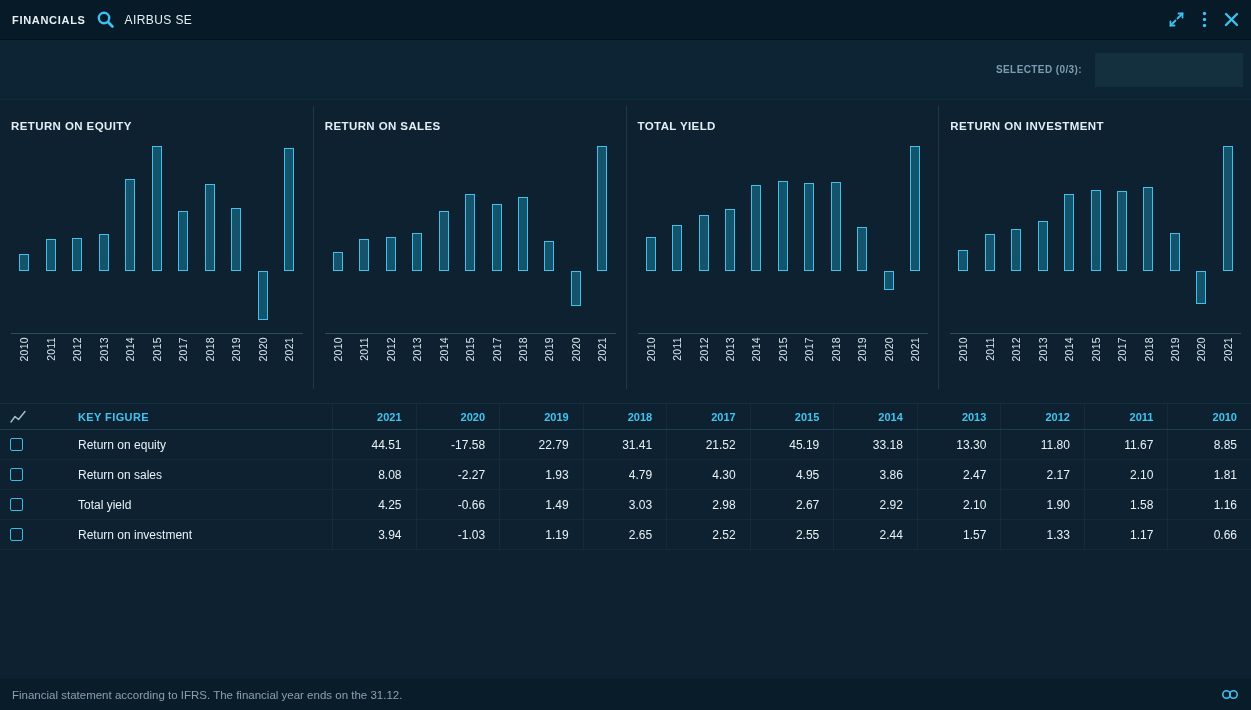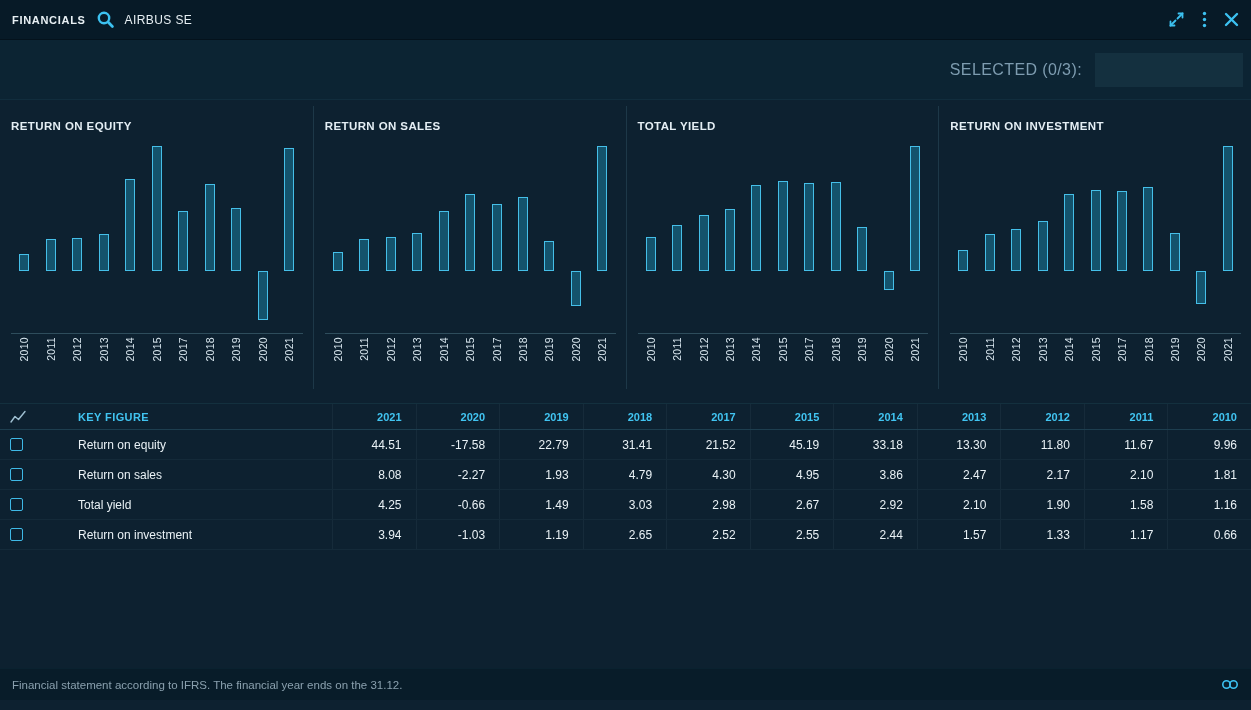--- a/index.html
+++ b/index.html
@@ -21,21 +21,21 @@
     margin-left:18px; height:23px; border:1px solid #2a8cb5; display:flex;
     align-items:center; gap:28px; padding:0 10px; color:#41c4f1;
     font-size:11px; font-weight:bold; letter-spacing:.4px; cursor:pointer; background:transparent;
   }
   .top-actions { margin-left:auto; display:flex; gap:17px; align-items:center; }
   
   .selection-bar {
     height:60px; background:#0c2433; display:flex; align-items:center;
     justify-content:flex-end; padding-right:8px; border-bottom:1px solid #112d3d;
   }
-  .selected-label { font-size:16px; font-weight:normal; color:#7e9cb0; letter-spacing:.4px; }
+  .selected-label { font-size:10px; font-weight:bold; color:#7e9cb0; letter-spacing:.4px; }
   .selection-slot { width:148px; height:34px; background:#14303f; margin-left:13px; }
   
   .charts { display:grid; grid-template-columns:repeat(4,1fr); padding-top:6px; }
   .chart-panel { padding:6px 10px 0 11px; }
   .chart-panel + .chart-panel { border-left:1px solid #1d3848; }
   .chart-title { margin:8px 0 2px; font-size:11.5px; font-weight:bold; letter-spacing:.4px; color:#e4eef4; }
   .plot { position:relative; height:195px; }
   .bar { position:absolute; width:10px; background:#14536c; border:1px solid #45bfe8; }
   .axis-line { height:1px; background:#2e4d5c; margin:4px 0 3px; }
   .axis-labels { display:flex; height:52px; }
@@ -58,21 +58,21 @@
   .label-cell.head { font-size:11px; font-weight:bold; color:#41c4f1; letter-spacing:.4px; }
   .year-cell {
     justify-content:flex-end; padding-right:14px; font-size:12px; color:#e9f1f5;
     border-left:1px solid rgba(140,180,200,0.07);
   }
   .year-cell.head { font-size:11px; font-weight:bold; color:#41c4f1; }
   .cb-cell { padding-left:10px; }
   .checkbox { width:13px; height:13px; border:1px solid #3fb9e6; border-radius:2px; cursor:pointer; }
   
   .footer {
-    position:absolute; left:0; right:0; bottom:10px; height:32px; background:#081c29;
+    position:absolute; left:0; right:0; bottom:0; height:32px; background:#081c29;
     display:flex; align-items:center; padding:0 12px; border-top:1px solid #0a2230;
   }
   .footer-note { font-size:11.5px; color:#8aa0ae; }
   .footer-link { margin-left:auto; }
 </style>
 </head>
 <body>
 
 <header class="topbar">
   <span class="brand">FINANCIALS</span>
@@ -354,21 +354,21 @@
       <div class="tcell year-cell">44.51</div>
       <div class="tcell year-cell">-17.58</div>
       <div class="tcell year-cell">22.79</div>
       <div class="tcell year-cell">31.41</div>
       <div class="tcell year-cell">21.52</div>
       <div class="tcell year-cell">45.19</div>
       <div class="tcell year-cell">33.18</div>
       <div class="tcell year-cell">13.30</div>
       <div class="tcell year-cell">11.80</div>
       <div class="tcell year-cell">11.67</div>
-      <div class="tcell year-cell">9.96</div>
+      <div class="tcell year-cell">8.85</div>
     </div>
     <div class="trow body-row">
       <div class="tcell cb-cell">
         <div class="checkbox"></div>
       </div>
       <div class="tcell label-cell">Return on sales</div>
       <div class="tcell year-cell">8.08</div>
       <div class="tcell year-cell">-2.27</div>
       <div class="tcell year-cell">1.93</div>
       <div class="tcell year-cell">4.79</div>

